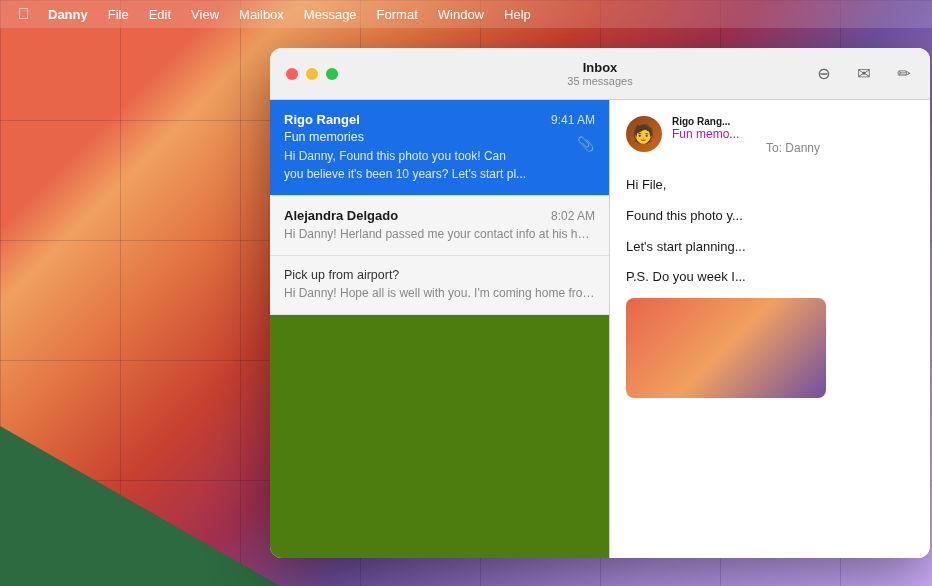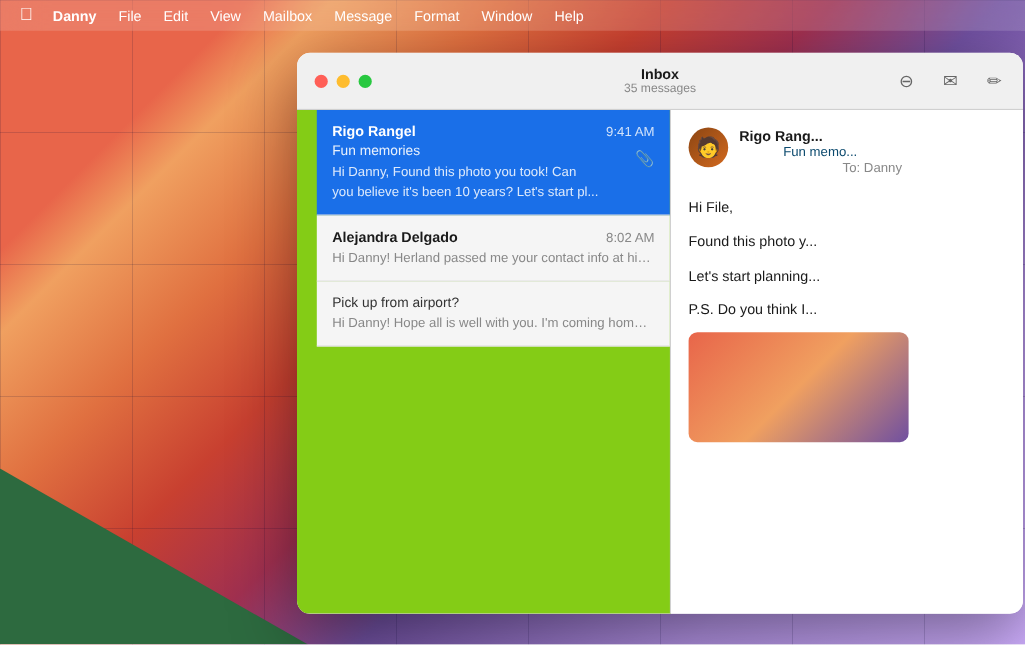--- a/index.html
+++ b/index.html
@@ -169,25 +169,24 @@
     
     .window-content {
       display: flex;
       flex: 1;
       overflow: hidden;
     }
 
     
     .message-list {
       width: 340px;
-      background: #84cc16;
+      background: #4d7c0f;
       border-right: 1px solid #d0d0d0;
       overflow-y: auto;
       flex-shrink: 0;
-      padding-left: 18px;
     }
 
     .message-item {
       padding: 12px 14px;
       border-bottom: 1px solid #e0e0e0;
       cursor: pointer;
       background: #f5f5f5;
       position: relative;
     }
 
@@ -282,29 +281,28 @@
       align-items: center;
       justify-content: center;
       font-size: 18px;
     }
 
     .detail-sender-info {
       flex: 1;
     }
 
     .detail-sender-name {
-      font-size: 13px;
+      font-size: 10px;
       font-weight: 600;
       color: #1a1a1a;
     }
 
     .detail-subject {
       font-size: 12px;
-      color: #0c4a6e;
-      margin-left: 40px;
+      color: #a21caf;
     }
 
     .detail-to {
       font-size: 12px;
       color: #888;
       text-align: center;
     }
 
     .detail-body {
       font-size: 13px;
@@ -403,19 +401,19 @@
         <div class="detail-sender-info">
           <div class="detail-sender-name">Rigo Rang...</div>
           <div class="detail-subject">Fun memo...</div>
           <div class="detail-to">To:  Danny</div>
         </div>
       </div>
       <div class="detail-body">
         <p>Hi File,</p>
         <p>Found this photo y...</p>
         <p>Let's start planning...</p>
-        <p>P.S. Do you think I...</p>
+        <p>P.S. Do you week I...</p>
         <div class="detail-image"></div>
       </div>
     </div>
 
   </div>
 </div>
 
 </body></html>

